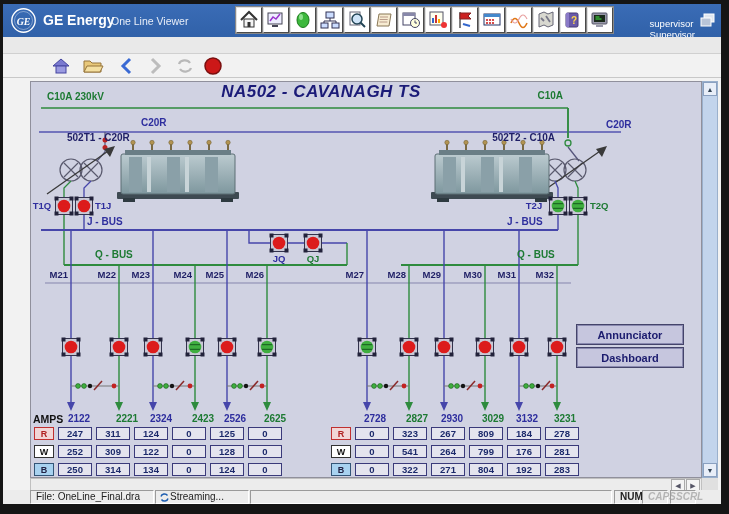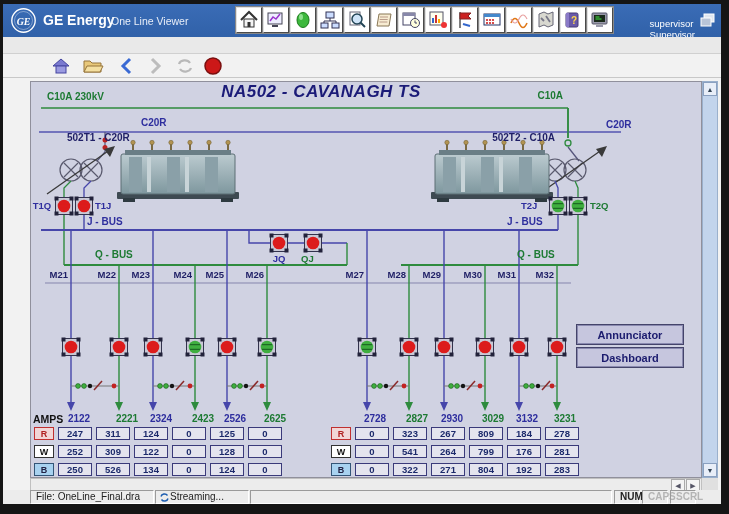--- a/index.html
+++ b/index.html
@@ -37,21 +37,21 @@
   
   #vscroll{position:absolute;left:699px;top:3px;width:16px;height:397px;background:#c2d4ec;border:1px solid #9ab0cc;}
   .sarrow{position:absolute;left:0;width:14px;height:14px;background:#e8eef8;border:1px solid #8aa0c0;color:#345;font-size:7px;text-align:center;line-height:13px;cursor:pointer;}
   #hscroll{position:absolute;left:27px;top:400px;width:672px;height:14px;background:#ececec;border:1px solid #c0c0c0;}
   .harrow{position:absolute;top:0;width:14px;height:12px;background:#f4f4f4;border:1px solid #aaa;color:#556;font-size:7px;text-align:center;line-height:11px;cursor:pointer;}
   #scorner{position:absolute;left:699px;top:400px;width:16px;height:14px;background:#e0e0e0;}
   
   #statusbar{position:absolute;left:0;top:486px;width:718px;height:14px;background:#ececec;}
   .sbox{position:absolute;top:0;height:14px;border:1px solid;border-color:#9a9a9a #ffffff #ffffff #9a9a9a;font-size:10px;color:#222;padding:0 5px;line-height:12px;white-space:nowrap;}
   .lock{width:26px;text-align:center;font-weight:bold;}
-  .lock.off{color:#b4b4b4;}
+  .lock.off{color:#b4b4b4;font-style:italic;}
 </style>
 </head>
 <body>
 
 <div id="frame">
 <div id="win">
 
   <div id="titlebar">
     <div id="gelogo">
       <svg width="27" height="27" viewBox="0 0 30 30">
@@ -436,28 +436,28 @@
 
       <div id="dtitle">NA502 - CAVANAGH TS</div>
       <div class="lbl grn" style="left:16px;top:9px">C10A  230kV</div>
       <div class="lbl grn" style="left:494px;top:8px;width:38px;text-align:right">C10A</div>
       <div class="lbl blu" style="left:110px;top:35px">C20R</div>
       <div class="lbl blu" style="left:575px;top:37px">C20R</div>
       <div class="lbl nvy" style="left:36px;top:50px">502T1 - C20R</div>
       <div class="lbl nvy" style="left:434px;top:50px;width:90px;text-align:right">502T2 - C10A</div>
       <div class="lbl blu" style="left:0px;top:118px;width:22px;text-align:center;font-size:9.5px">T1Q</div>
       <div class="lbl blu" style="left:64px;top:118px;font-size:9.5px">T1J</div>
-      <div class="lbl blu" style="left:490px;top:118px;width:26px;text-align:left;font-size:9.5px">T2J</div>
+      <div class="lbl blu" style="left:490px;top:118px;width:26px;text-align:center;font-size:9.5px">T2J</div>
       <div class="lbl grn" style="left:559px;top:118px;font-size:9.5px">T2Q</div>
       <div class="lbl blu" style="left:56px;top:134px">J - BUS</div>
       <div class="lbl blu" style="left:476px;top:134px">J - BUS</div>
       <div class="lbl grn" style="left:64px;top:167px">Q - BUS</div>
       <div class="lbl grn" style="left:486px;top:167px">Q - BUS</div>
       <div class="lbl blu" style="left:236px;top:171px;width:24px;text-align:center;font-size:9.5px">JQ</div>
-      <div class="lbl grn" style="left:270px;top:171px;width:24px;text-align:left;font-size:9.5px">QJ</div>
+      <div class="lbl grn" style="left:270px;top:171px;width:24px;text-align:center;font-size:9.5px">QJ</div>
 
       <div class="mlbl" style="left:9px">M21</div>
       <div class="mlbl" style="left:57px">M22</div>
       <div class="mlbl" style="left:91px">M23</div>
       <div class="mlbl" style="left:133px">M24</div>
       <div class="mlbl" style="left:165px">M25</div>
       <div class="mlbl" style="left:205px">M26</div>
       <div class="mlbl" style="left:305px">M27</div>
       <div class="mlbl" style="left:347px">M28</div>
       <div class="mlbl" style="left:382px">M29</div>
@@ -494,21 +494,21 @@
         <div class="tc">252</div>
             <div class="tc">309</div>
             <div class="tc">122</div>
             <div class="tc">0</div>
             <div class="tc">128</div>
             <div class="tc">0</div>
       </div>
       <div class="trow" style="left:3px;top:381px">
         <div class="ph pb">B</div>
         <div class="tc">250</div>
-            <div class="tc">526</div>
+            <div class="tc">314</div>
             <div class="tc">134</div>
             <div class="tc">0</div>
             <div class="tc">124</div>
             <div class="tc">0</div>
       </div>
 
       <div class="trow" style="left:300px;top:345px">
         <div class="ph pr">R</div>
         <div class="tc">0</div>
             <div class="tc">323</div>

